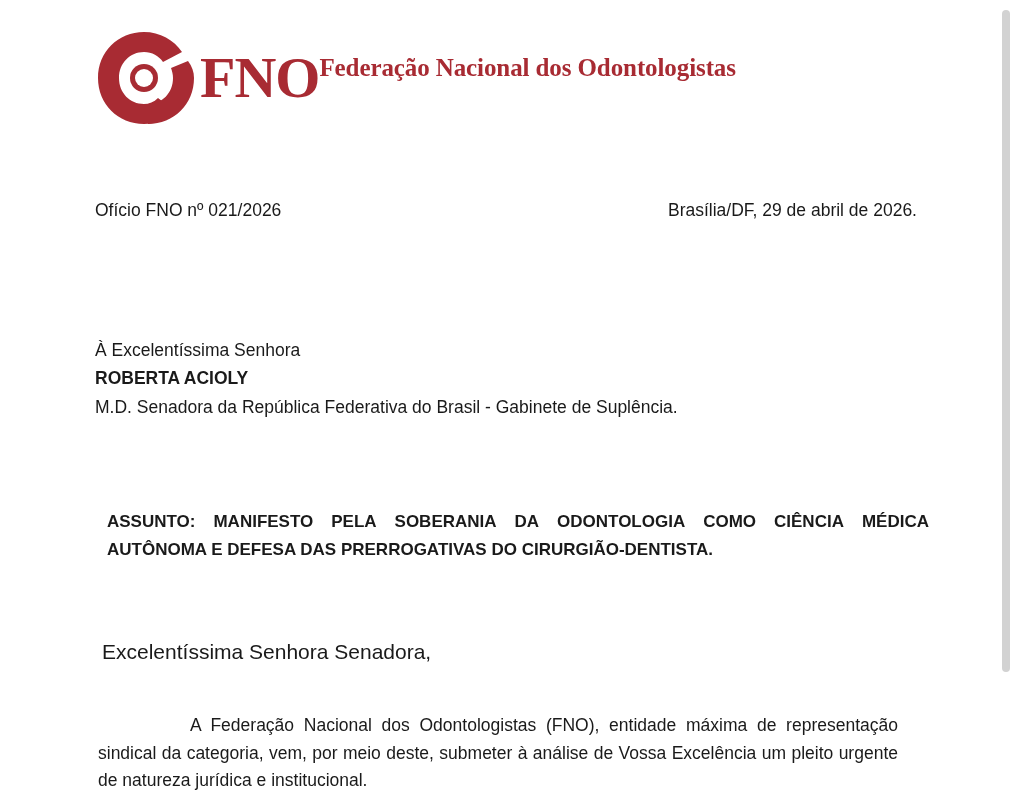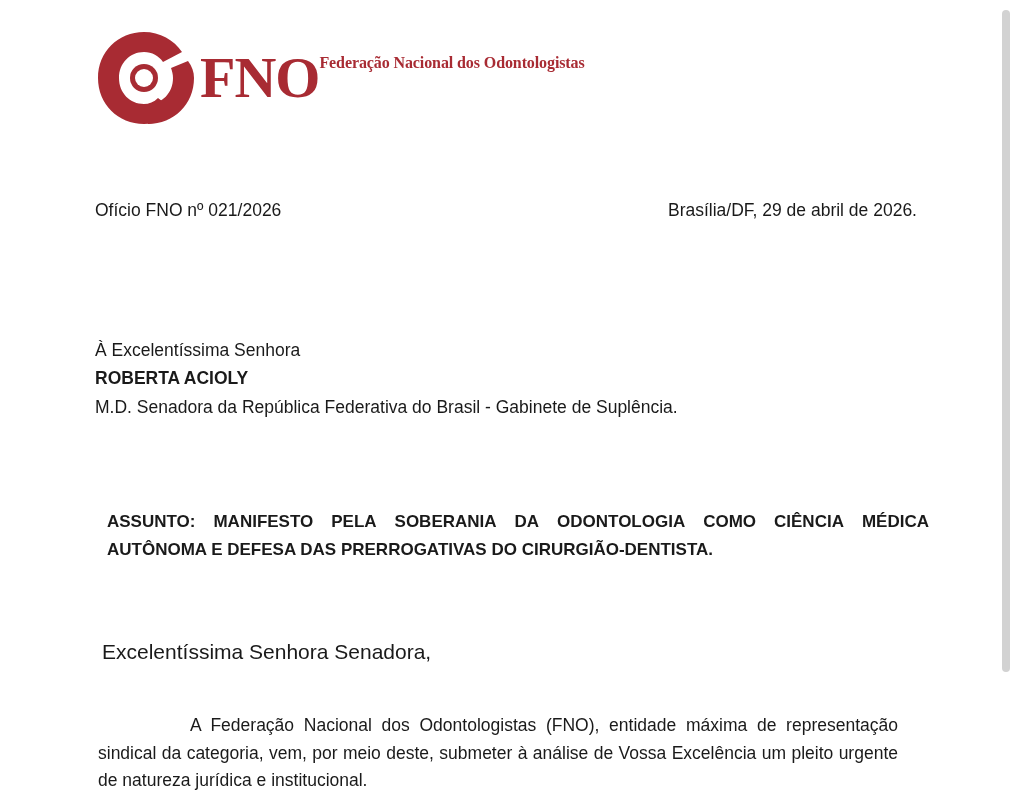--- a/index.html
+++ b/index.html
@@ -61,21 +61,21 @@
     font-family: "Liberation Serif", serif;
     font-weight: bold;
     font-size: 58px;
     line-height: 0.92;
     letter-spacing: -1px;
     color: #a82b33;
   }
   .logo-sub {
     font-family: "Liberation Serif", serif;
     font-weight: bold;
-    font-size: 16px;
+    font-size: 25px;
     letter-spacing: -0.1px;
     color: #a82b33;
     margin-top: 3px;
   }
 
   
   .row-ref {
     position: absolute;
     left: 95px;
     top: 198px;

